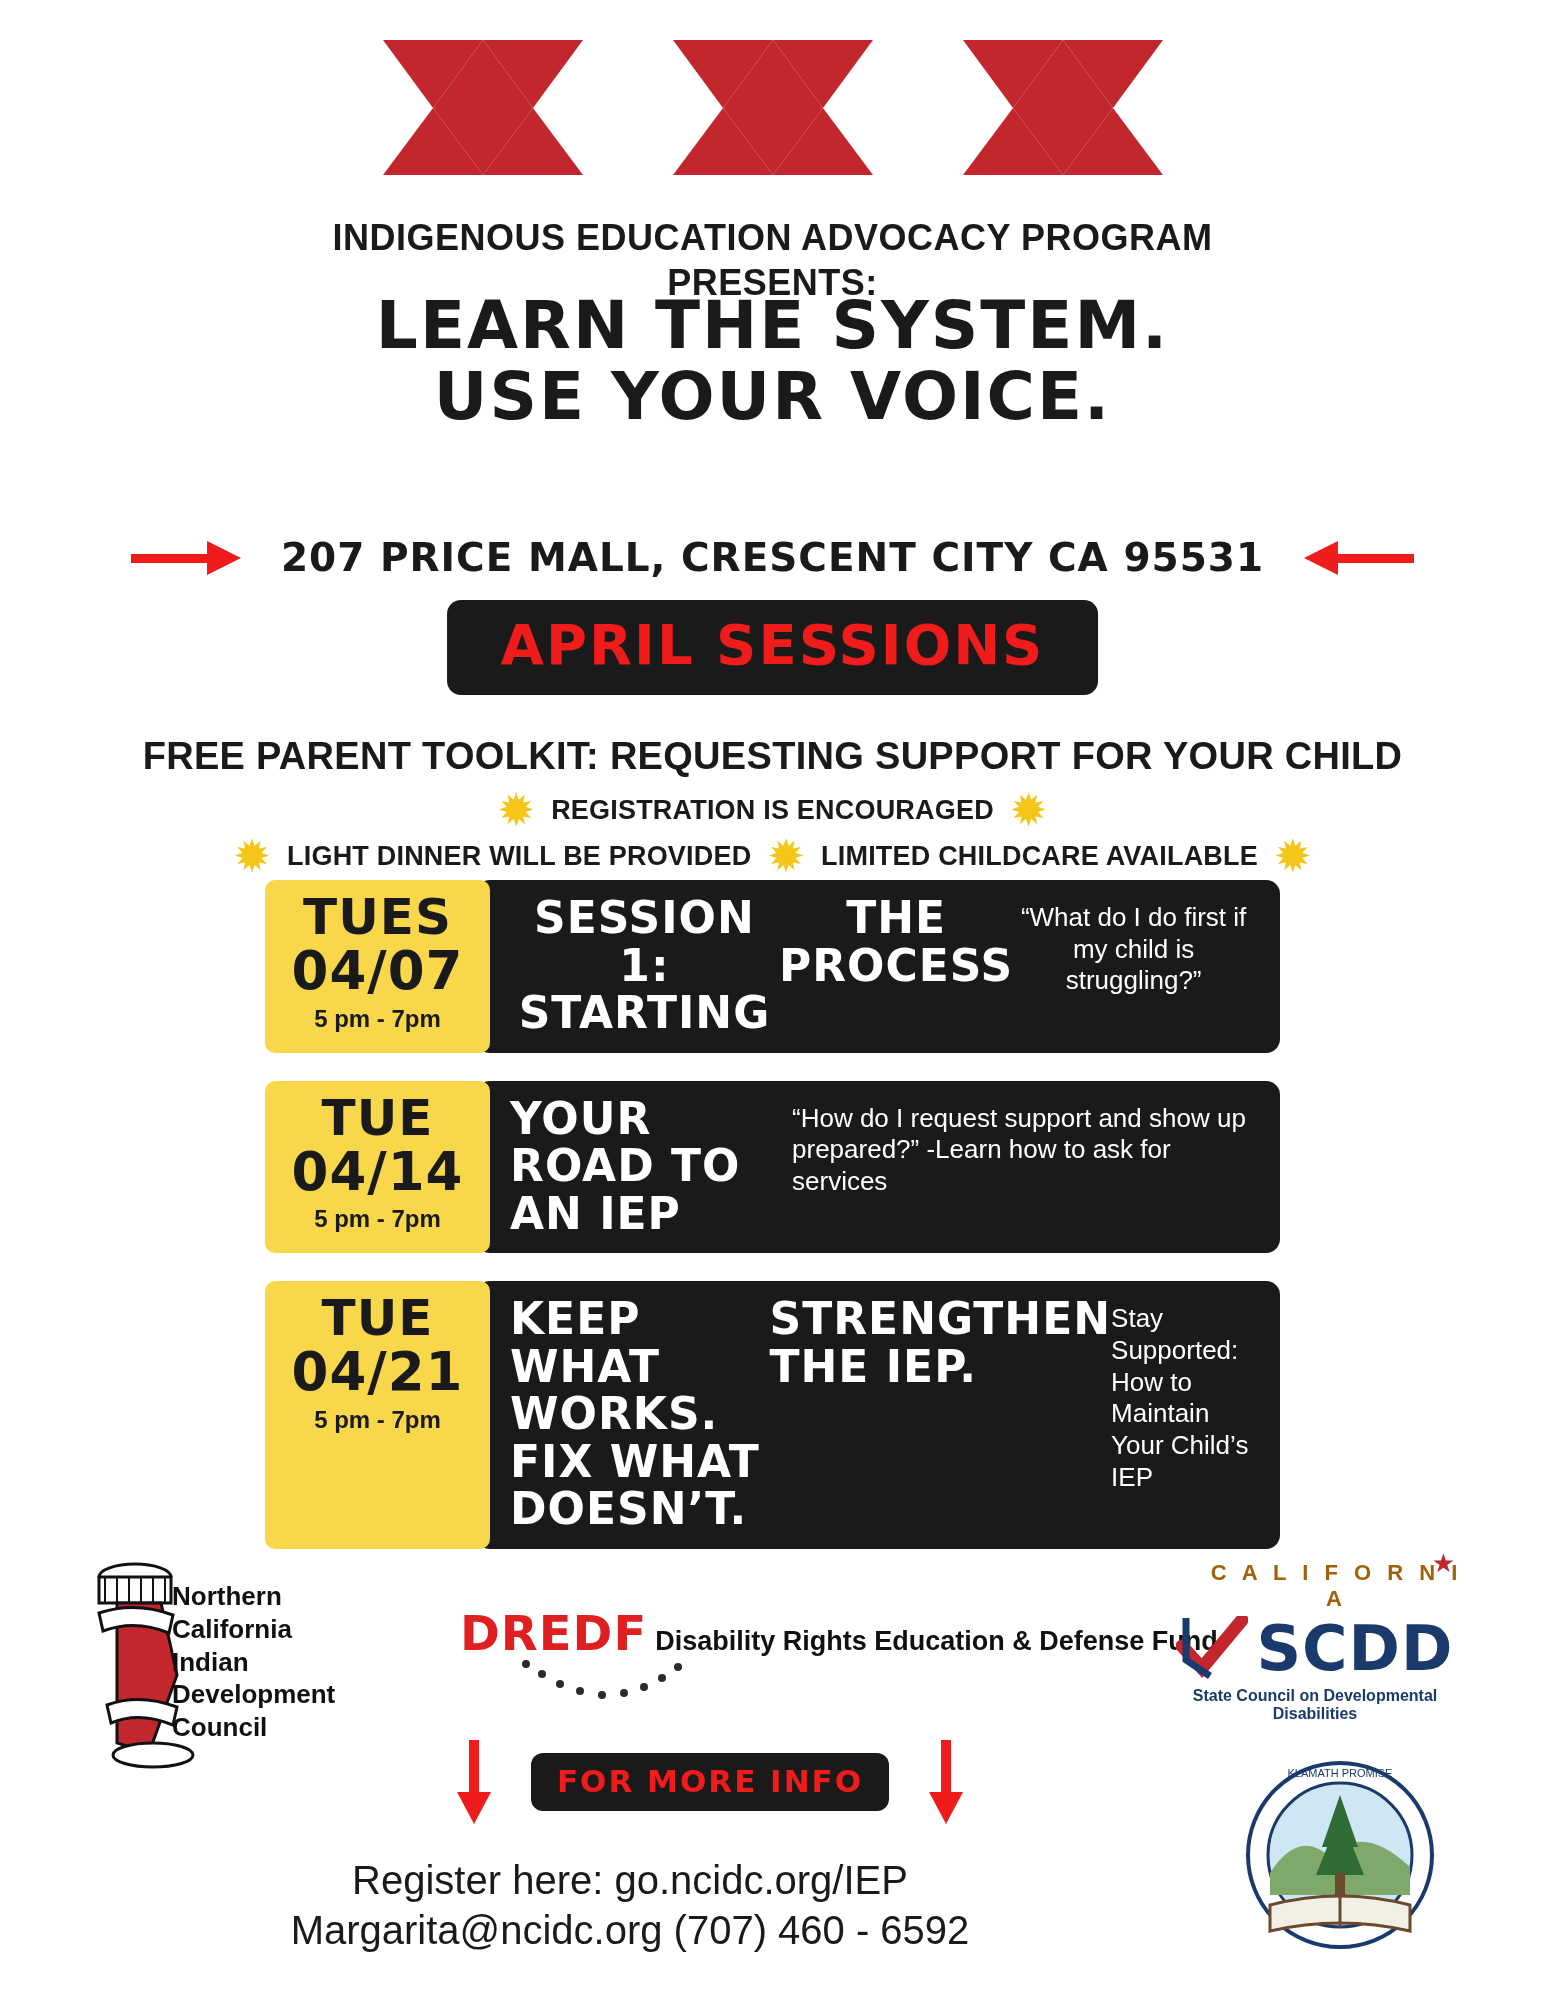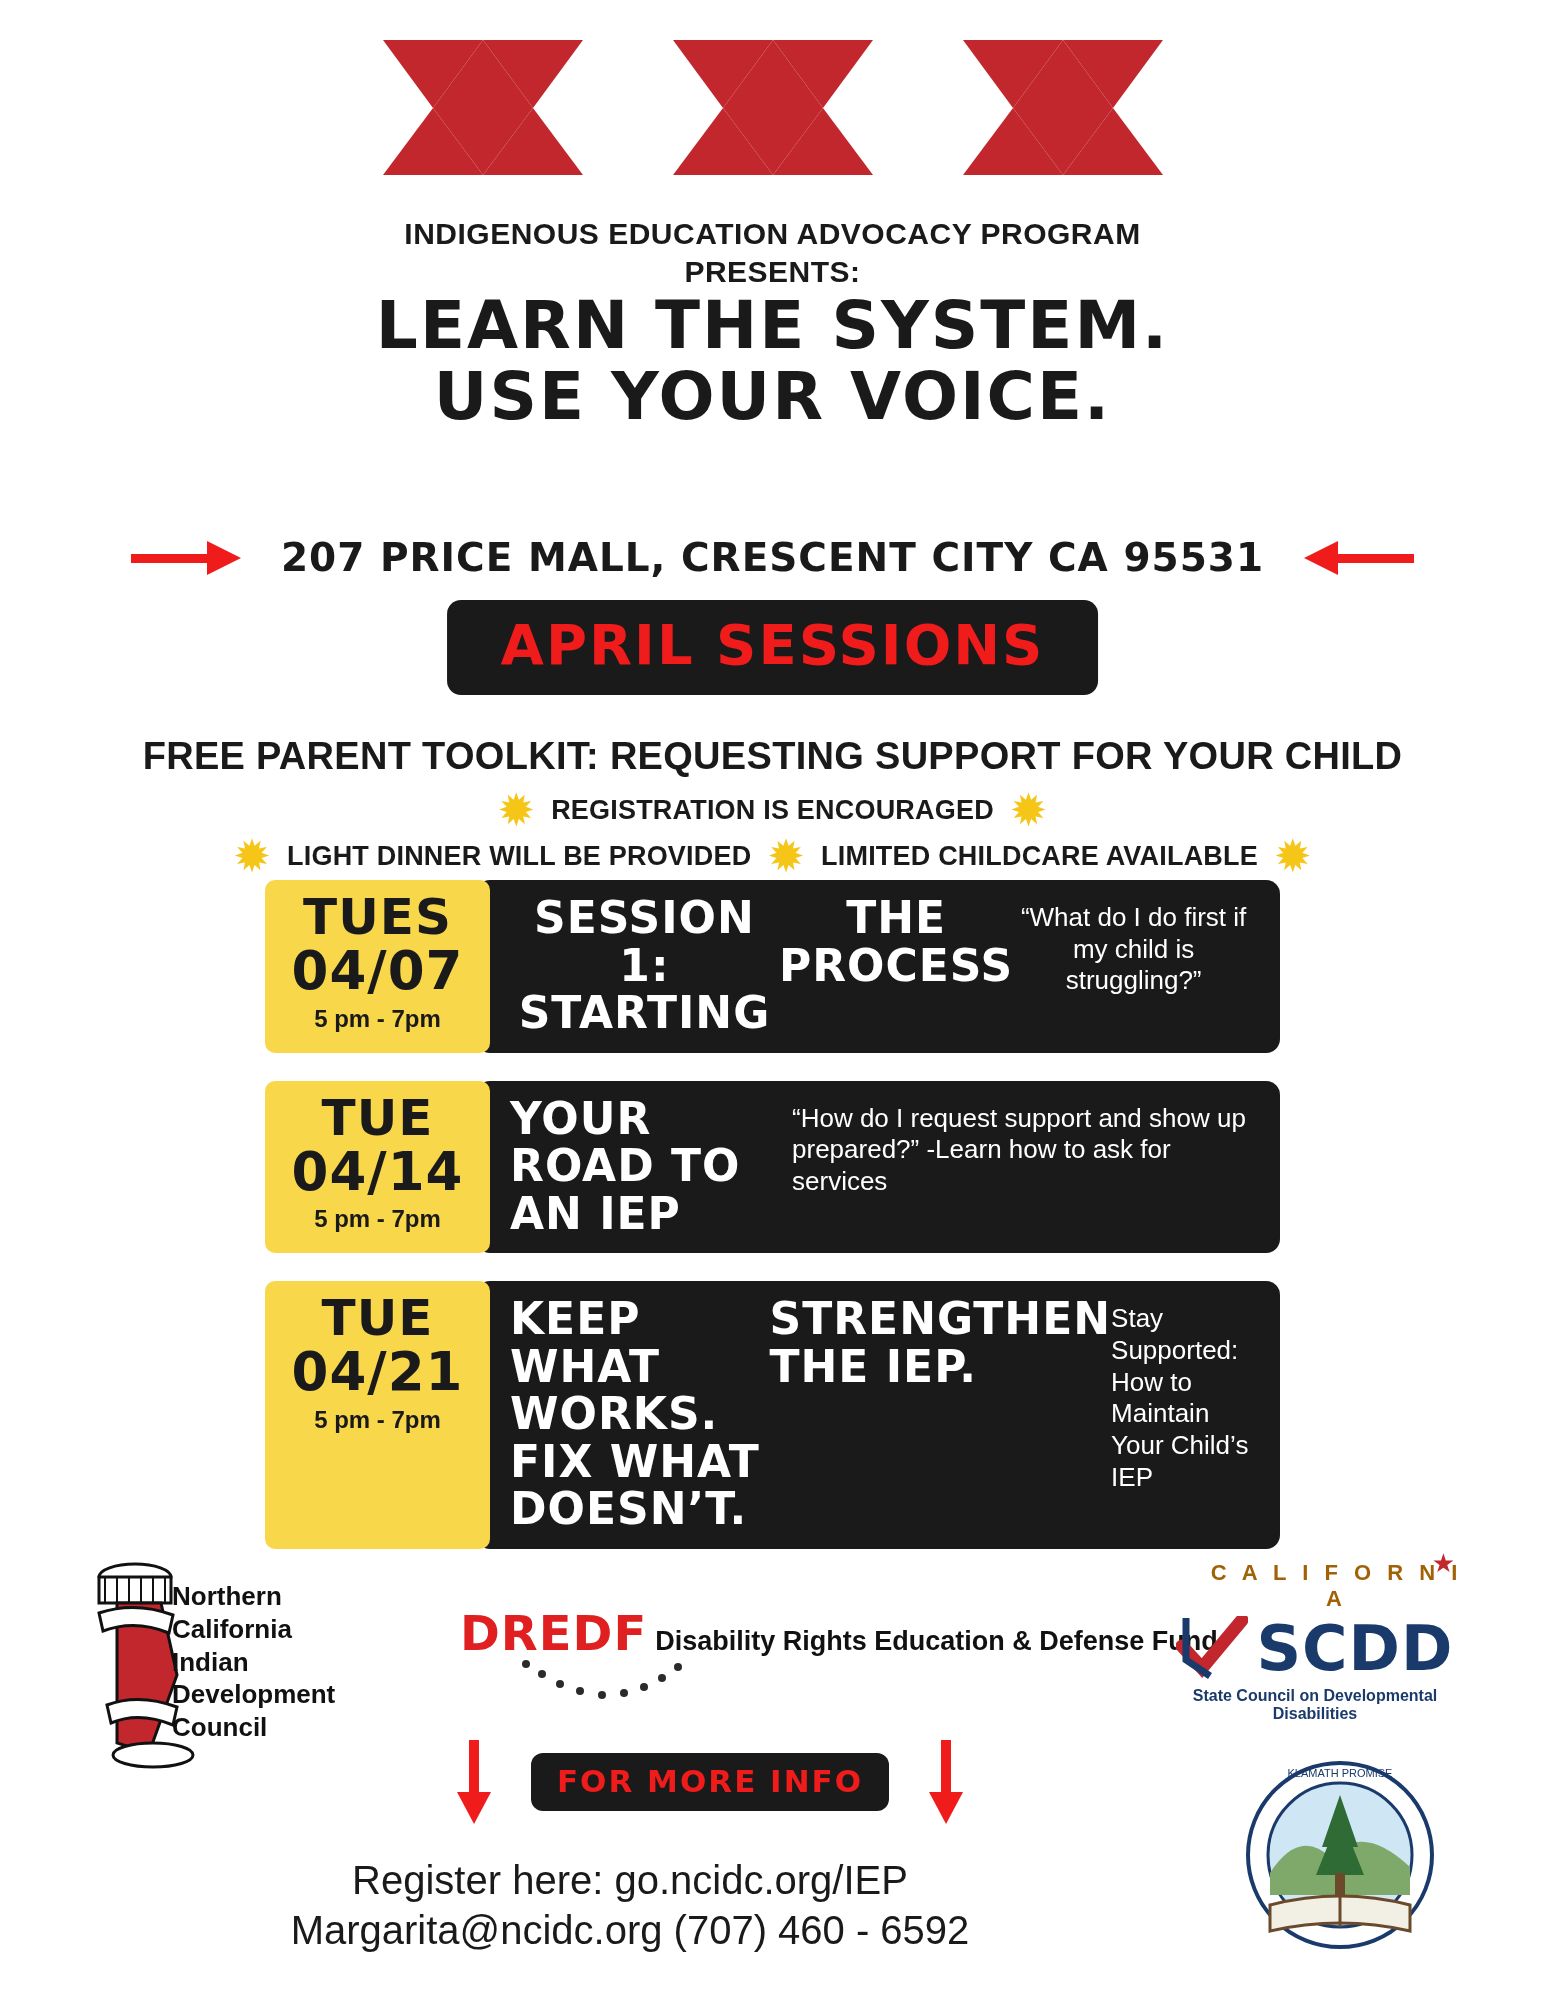--- a/index.html
+++ b/index.html
@@ -78,21 +78,21 @@
     border-right: 50px solid transparent;
     border-top: 67px solid #c1272d;
   }
 
   
   .presenter {
     position: absolute;
     top: 215px;
     width: 100%;
     text-align: center;
-    font-size: 30px;
+    font-size: 36px;
     font-weight: bold;
     letter-spacing: 0.5px;
     line-height: 1.25;
   }
   .headline {
     position: absolute;
     top: 290px;
     width: 100%;
     text-align: center;
     font-family: "DejaVu Sans", sans-serif;

